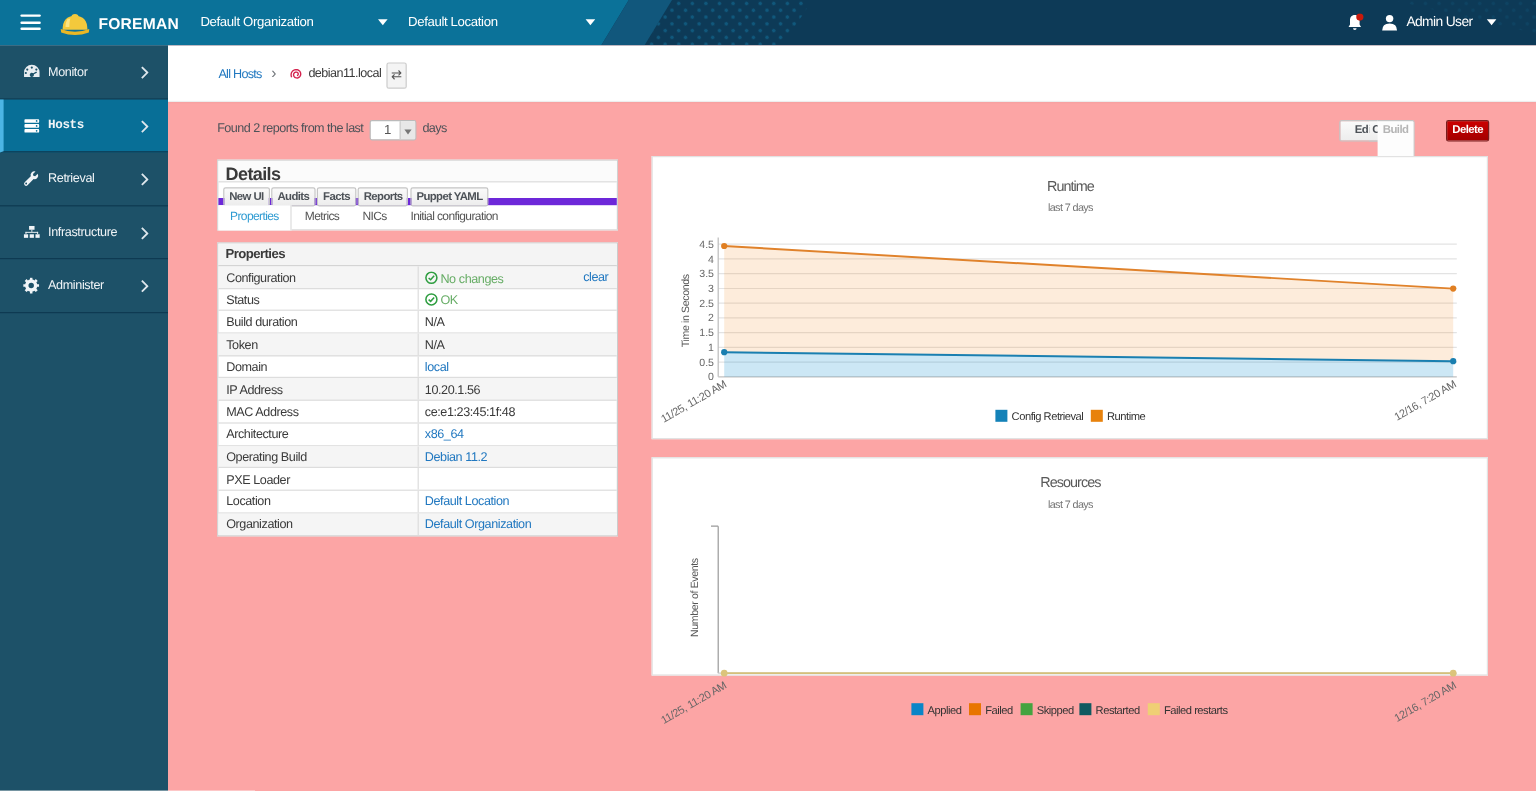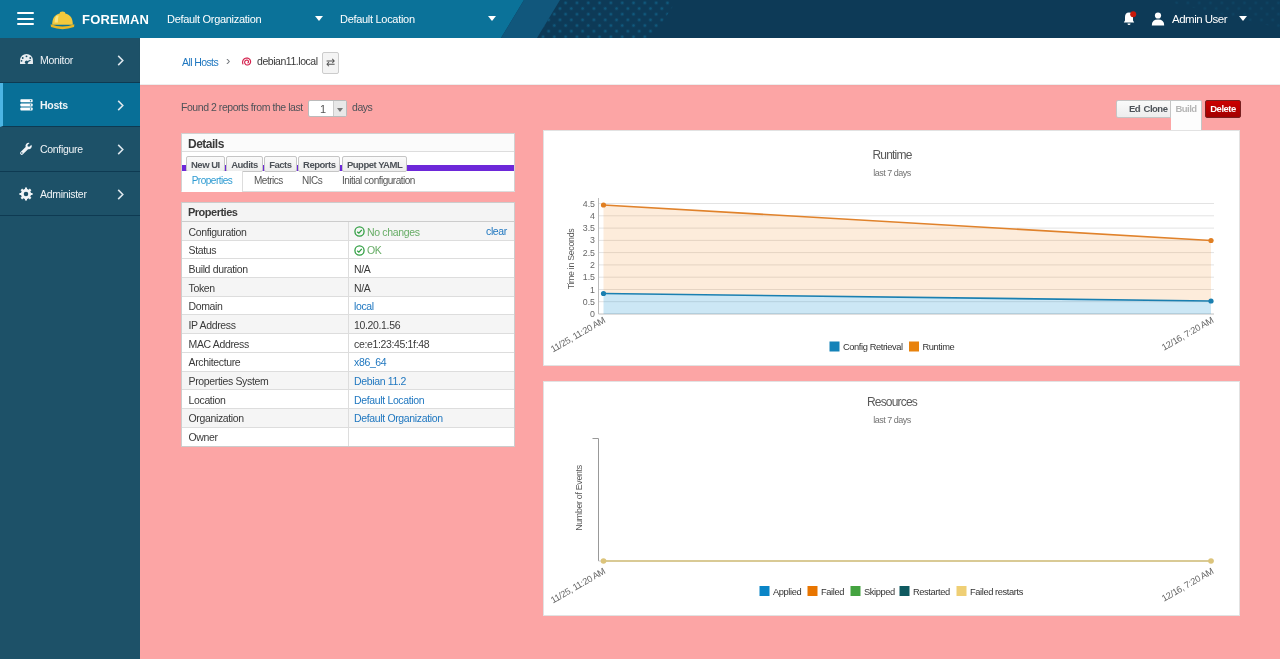--- a/index.html
+++ b/index.html
@@ -12,39 +12,39 @@
 #navbar .burger div { height:2px; background:#fff; margin-bottom:3.5px; border-radius:1px; }
 #nav-foreman { position:absolute; left:82px; top:12px; color:#fff; font-size:13px; font-weight:bold; letter-spacing:0.2px; }
 .navtxt { position:absolute; top:13px; color:#fff; font-size:11px; letter-spacing:-0.3px; }
 .caret-w { position:absolute; width:0; height:0; border-left:4px solid transparent; border-right:4px solid transparent; border-top:5px solid #fff; }
 
 
 #sidebar { position:absolute; left:0; top:38px; width:140px; height:621px; background:#1d5168; }
 .sideitem { position:relative; height:44.5px; border-bottom:1.5px solid #0e3a52; color:#f0f4f7; font-size:10.5px; letter-spacing:-0.3px; }
 .sideitem .lbl { position:absolute; left:40px; top:16px; }
 .sideitem .chev { position:absolute; right:16px; top:17px; width:7px; height:11px; }
-.sideitem.active { background:#086f97; border-left:3.5px solid #4cb5e4; font-weight:bold; }
+.sideitem.active { background:#086f97; border-left:3.5px solid #4cb5e4; font-weight:bold;font-family:Liberation Mono, monospace; }
 .sideitem.active .lbl { left:37px; }
 .sideitem svg.icn { position:absolute; left:19px; top:15px; }
 .sideitem.active svg.icn { left:16px; }
 
 
 #content { position:absolute; left:140px; top:38px; width:1140px; height:621px; background:#fca5a5; }
 #crumbbar { position:absolute; left:0; top:0; width:1140px; height:47px; background:#fff; border-bottom:1px solid #ededed; box-shadow:0 1px 2px rgba(0,0,0,0.04); }
 #crumbbar a { color:#2178c0; text-decoration:none; font-size:10.5px; letter-spacing:-0.6px; }
 #toolbar { position:absolute; left:0; top:47px; width:1140px; height:47px; font-size:10.5px; letter-spacing:-0.45px; color:#4d5258; }
 
 
 .btn { display:inline-block; background:linear-gradient(#fafafa,#ededed); border:1px solid #c5c5c5; color:#4d5258; font-weight:bold; font-size:9.5px; letter-spacing:-0.5px; text-align:center; }
 .btn.disabled { color:#b5b5b5; background:#fdfdfd; }
 .btn-red { background:linear-gradient(#c00,#a30000); border:1px solid #781f1f; color:#fff; }
 
 
 #detailsPanel { position:absolute; left:41px; top:95px; width:334px; background:#fff; border:1px solid #d1d1d1; border-bottom:none; }
-#detailsPanel .head { height:18px; background:#fbfbfb; border-bottom:1px solid #ddd; font-weight:bold; font-size:12px; letter-spacing:-0.5px; color:#3a3a3a; padding:2.5px 0 0 6px; }
+#detailsPanel .head { height:18px; background:#fbfbfb; border-bottom:1px solid #ddd; font-weight:bold; font-size:15px; letter-spacing:-0.5px; color:#3a3a3a; padding:2.5px 0 0 6px; }
 #detailsPanel .btns { height:18.5px; padding:1.5px 0 0 4px; border-bottom:6px solid #6d28d9; }
 #detailsPanel .btns .btn { height:16px; padding:1.5px 4px 0 4px; border-radius:2px; margin-right:1.5px; font-size:9.5px; }
 #tabs { height:21px; position:relative; font-size:10px; letter-spacing:-0.5px; }
 #tabs::after { content:""; position:absolute; left:-1px; right:-1px; bottom:0; height:1px; background:#ddd; }
 #tabs .tab { position:absolute; top:0; height:20px; padding-top:4px; color:#555; }
 #tabs .tab.active { left:0; width:61px; text-align:center; color:#2e9bd2; background:#fff; border-right:1px solid #ddd; height:21px; z-index:2; }
 
 
 #propsPanel { position:absolute; left:41px; top:164px; width:334px; background:#fff; border:1px solid #ccc; font-size:10.5px; letter-spacing:-0.35px; color:#3a3a3a; }
 #propsPanel .phead { height:19px; background:#f4f4f4; border-bottom:1px solid #ccc; font-weight:bold; font-size:11px; letter-spacing:-0.5px; padding:3px 0 0 6px; }
@@ -130,21 +130,39 @@
         </svg>
     <span class="lbl">Hosts</span>
         <svg class="chev" viewBox="0 0 7 12">
           <path d="M1 1 L6 6 L1 11" fill="none" stroke="#dde6ec" stroke-width="1.7"></path>
         </svg>
   </div>
   <div class="sideitem">
     <svg class="icn" width="14" height="14" viewBox="0 0 16 16">
           <path fill="#f0f4f7" d="M14.2 3.1 L11.8 5.5 L10 5.2 L9.7 3.4 L12.1 1 A3.6 3.6 0 0 0 7.6 5.6 L1.8 11.4 A1.9 1.9 0 0 0 4.5 14.1 L10.3 8.3 A3.6 3.6 0 0 0 14.2 3.1 Z M3.2 13.4 A0.9 0.9 0 1 1 3.2 11.6 A0.9 0.9 0 1 1 3.2 13.4 Z"></path>
         </svg>
-    <span class="lbl">Configure</span>
+    <span class="lbl">Retrieval</span>
+        <svg class="chev" viewBox="0 0 7 12">
+          <path d="M1 1 L6 6 L1 11" fill="none" stroke="#dde6ec" stroke-width="1.7"></path>
+        </svg>
+  </div>
+  <div class="sideitem">
+    <svg class="icn" width="15" height="14" viewBox="0 0 16 16">
+          <g fill="#f0f4f7">
+            <rect x="5.4" y="1.5" width="5.2" height="3.6"></rect>
+            <rect x="7.6" y="5.1" width="0.9" height="2"></rect>
+            <rect x="2" y="7.1" width="12" height="0.9"></rect>
+            <rect x="2" y="7.1" width="0.9" height="2"></rect>
+            <rect x="13.1" y="7.1" width="0.9" height="2"></rect>
+            <rect x="0.5" y="9.4" width="4" height="3.4"></rect>
+            <rect x="6" y="9.4" width="4" height="3.4"></rect>
+            <rect x="11.5" y="9.4" width="4" height="3.4"></rect>
+          </g>
+        </svg>
+    <span class="lbl">Infrastructure</span>
         <svg class="chev" viewBox="0 0 7 12">
           <path d="M1 1 L6 6 L1 11" fill="none" stroke="#dde6ec" stroke-width="1.7"></path>
         </svg>
   </div>
   <div class="sideitem">
     <svg class="icn" width="14" height="14" viewBox="0 0 16 16">
           <path fill="#f0f4f7" fill-rule="evenodd" d="M6.8 0.5 L6.8 2.3 A5.8 5.8 0 0 0 4.9 3.1 L3.6 1.8 L1.8 3.6 L3.1 4.9 A5.8 5.8 0 0 0 2.3 6.8 L0.5 6.8 L0.5 9.2 L2.3 9.2 A5.8 5.8 0 0 0 3.1 11.1 L1.8 12.4 L3.6 14.2 L4.9 12.9 A5.8 5.8 0 0 0 6.8 13.7 L6.8 15.5 L9.2 15.5 L9.2 13.7 A5.8 5.8 0 0 0 11.1 12.9 L12.4 14.2 L14.2 12.4 L12.9 11.1 A5.8 5.8 0 0 0 13.7 9.2 L15.5 9.2 L15.5 6.8 L13.7 6.8 A5.8 5.8 0 0 0 12.9 4.9 L14.2 3.6 L12.4 1.8 L11.1 3.1 A5.8 5.8 0 0 0 9.2 2.3 L9.2 0.5 Z M8 5.4 A2.6 2.6 0 1 1 8 10.6 A2.6 2.6 0 1 1 8 5.4 Z"></path>
         </svg>
     <span class="lbl">Administer</span>
         <svg class="chev" viewBox="0 0 7 12">
@@ -168,21 +186,21 @@
     <span style="position:absolute;left:41px;top:16px">Found 2 reports from the last</span>
     <div style="position:absolute;left:168px;top:14.5px;width:39px;height:17px;background:#fff;border:1px solid #bbb;border-radius:2px;letter-spacing:0">
       <span style="position:absolute;left:11px;top:2px;color:#555;font-size:11px">1</span>
       <div style="position:absolute;right:0;top:0;bottom:0;width:13px;background:#e8e8e8;border-left:1px solid #ccc">
         <div style="position:absolute;left:3px;top:7px;width:0;height:0;border-left:3.5px solid transparent;border-right:3.5px solid transparent;border-top:4px solid #777"></div>
       </div>
     </div>
     <span style="position:absolute;left:212px;top:16px">days</span>
     <div class="btn" style="position:absolute;left:976px;top:14.5px;width:42px;height:18px;padding-top:2.5px;border-radius:2px 0 0 2px">Edit</div>
     <div class="btn" style="position:absolute;left:1001px;top:14.5px;width:30px;height:18px;padding-top:2.5px;border-radius:0;border-left:none">Clone</div>
-    <div class="btn disabled" style="position:absolute;left:1031px;top:14.5px;width:31px;height:34px;padding-top:2.5px;border-radius:0 2px 2px 0;border-left:none">Build</div>
+    <div class="btn disabled" style="position:absolute;left:1008px;top:14.5px;width:31px;height:34px;padding-top:2.5px;border-radius:0 2px 2px 0;border-left:none">Build</div>
     <div class="btn btn-red" style="position:absolute;left:1065px;top:14.5px;width:36px;height:18px;padding-top:2.5px;border-radius:2px">Delete</div>
   </div>
 
   <div id="detailsPanel">
     <div class="head">Details</div>
     <div class="btns">
       <span class="btn">New UI</span><span class="btn">Audits</span><span class="btn">Facts</span><span class="btn">Reports</span><span class="btn">Puppet YAML</span>
     </div>
     <div id="tabs">
       <div class="tab active">Properties</div>
@@ -235,37 +253,37 @@
           <span class="k">MAC Address</span>
           <span class="divl"></span>
           <span class="v">ce:e1:23:45:1f:48</span>
         </div>
     <div class="prow">
           <span class="k">Architecture</span>
           <span class="divl"></span>
           <span class="v"><a href="#">x86_64</a></span>
         </div>
     <div class="prow alt">
-          <span class="k">Properties System</span>
+          <span class="k">Operating Build</span>
           <span class="divl"></span>
           <span class="v"><a href="#">Debian 11.2</a></span>
         </div>
     <div class="prow">
+          <span class="k">PXE Loader</span>
+          <span class="divl"></span>
+        </div>
+    <div class="prow">
           <span class="k">Location</span>
           <span class="divl"></span>
           <span class="v"><a href="#">Default Location</a></span>
         </div>
     <div class="prow alt">
           <span class="k">Organization</span>
           <span class="divl"></span>
           <span class="v"><a href="#">Default Organization</a></span>
-        </div>
-    <div class="prow">
-          <span class="k">Owner</span>
-          <span class="divl"></span>
         </div>
   </div>
 
   <div class="chartcard" style="left:403px;top:92px;width:697px;height:236px">
     <svg width="695" height="234" style="position:absolute;left:0;top:0">
       <text x="348" y="28" text-anchor="middle" font-size="12" letter-spacing="-0.8" fill="#595959">Runtime</text>
       <text x="348" y="45" text-anchor="middle" font-size="9" letter-spacing="-0.5" fill="#737373">last 7 days</text>
       <g font-size="8.8" fill="#666" text-anchor="end">
         <text x="51" y="75.5">4.5</text>
             <text x="51" y="87.8">4</text>
@@ -304,21 +322,21 @@
       <text transform="translate(670,191) rotate(-30)" text-anchor="end" font-size="9.2" letter-spacing="-0.3" fill="#666">12/16, 7:20 AM</text>
       <g font-size="9.3" fill="#333" letter-spacing="-0.4">
         <rect x="285.5" y="210.5" width="10" height="10" fill="#1482b8"></rect>
         <text x="299" y="219">Config Retrieval</text>
         <rect x="365" y="210.5" width="10" height="10" fill="#e8820c"></rect>
         <text x="378.5" y="219">Runtime</text>
       </g>
     </svg>
   </div>
 
-  <div class="chartcard" style="left:403px;top:343px;width:697px;height:235px">
+  <div class="chartcard" style="left:403px;top:343px;width:697px;height:182px">
     <svg width="695" height="233" style="position:absolute;left:0;top:0">
       <text x="348" y="24" text-anchor="middle" font-size="12" letter-spacing="-0.8" fill="#595959">Resources</text>
       <text x="348" y="41" text-anchor="middle" font-size="9" letter-spacing="-0.5" fill="#737373">last 7 days</text>
       <line x1="48.5" y1="56.5" x2="54.5" y2="56.5" stroke="#999" stroke-width="1"></line>
       <line x1="54.5" y1="56.5" x2="54.5" y2="179" stroke="#999" stroke-width="1"></line>
       <line x1="54.5" y1="179" x2="670" y2="179" stroke="#ccc" stroke-width="1"></line>
       <text transform="translate(38,116) rotate(-90)" text-anchor="middle" font-size="8.8" letter-spacing="-0.3" fill="#555">Number of Events</text>
       <line x1="59.5" y1="179" x2="667" y2="179" stroke="#d5c07a" stroke-width="1.5"></line>
       <circle cx="59.5" cy="179" r="2.8" fill="#dcc47b"></circle>
           <circle cx="667" cy="179" r="2.8" fill="#dcc47b"></circle>

